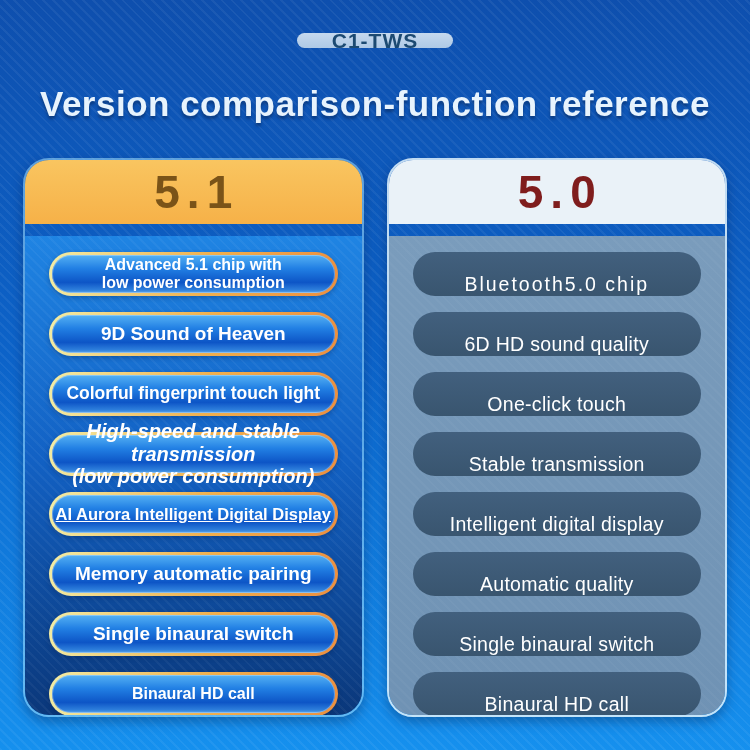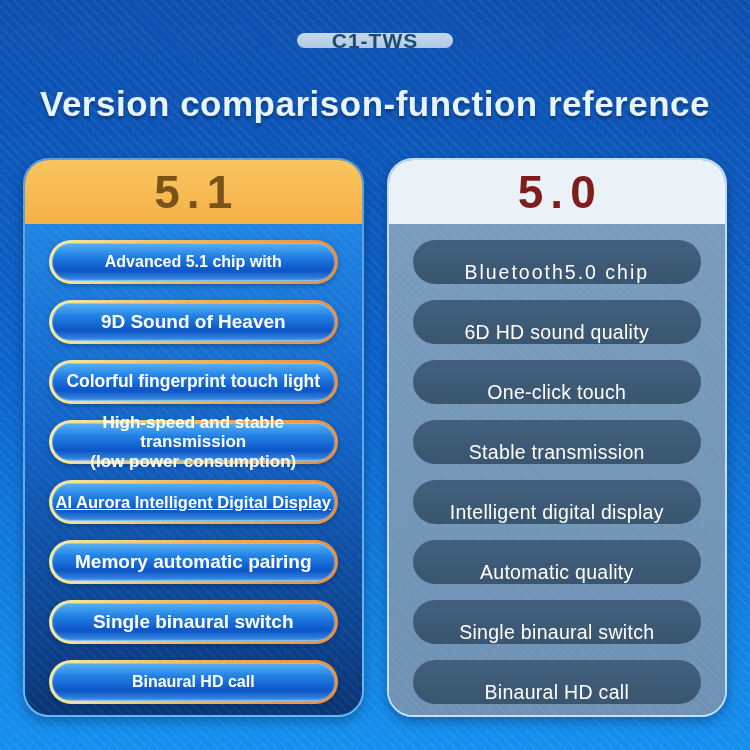--- a/index.html
+++ b/index.html
@@ -22,20 +22,21 @@
     font-size:35px;font-weight:bold;color:#e7f3fd;letter-spacing:0.5px;
     text-shadow:0 3px 3px rgba(7,40,92,0.6);
   }
   .cards{
     position:absolute;top:158px;left:23px;right:23px;height:559px;
     display:flex;gap:23px;
   }
   .card{
     flex:1;border-radius:26px;overflow:hidden;display:flex;flex-direction:column;
     box-shadow:0 5px 12px rgba(0,25,70,0.35);
+    gap:12px;
   }
   .card-left{border:2px solid rgba(160,220,250,0.55);}
   .card-right{border:2px solid rgba(225,242,252,0.85);}
   .card-header{
     height:64px;flex:0 0 64px;display:flex;align-items:center;justify-content:center;
     font-size:46px;font-weight:bold;letter-spacing:7px;padding-left:7px;
   }
   .card-left .card-header{
     background:linear-gradient(180deg,#f9c560 0%,#f6b148 100%);color:#7a5318;
   }
@@ -72,21 +73,21 @@
   .pill-r{
     flex:1;border-radius:22px;background:linear-gradient(180deg,#42607e,#39556f);
     color:#ffffff;font-size:19.5px;letter-spacing:0.3px;text-align:center;
     display:flex;flex-direction:column;align-items:center;justify-content:flex-end;
   }
   .sp2{letter-spacing:2px;}
   .fs19{font-size:19px;}
   .fs175{font-size:17.5px;}
   .fs165{font-size:16.5px;text-decoration:underline;}
   .fs16{font-size:16px;}
-  .fs155{font-size:17px;}
+  .fs155{font-size:20px;font-style:italic;}
 </style>
 </head>
 <body>
 
 <div class="badge">
   <span>C1-TWS</span>
 </div>
 
 <div class="title">Version comparison-function reference</div>
 
@@ -95,20 +96,21 @@
   <div class="card card-left">
     <div class="card-header">
       <span>5.1</span>
     </div>
     <div class="card-body">
 
       <div class="row">
         <div class="pill-l">
           <div class="pill-l-in fs16">
             <span>Advanced 5.1 chip with</span>
+            <span>low power consumption</span>
           </div>
         </div>
       </div>
 
       <div class="row">
         <div class="pill-l">
           <div class="pill-l-in fs19">
             <span>9D Sound of Heaven</span>
           </div>
         </div>

